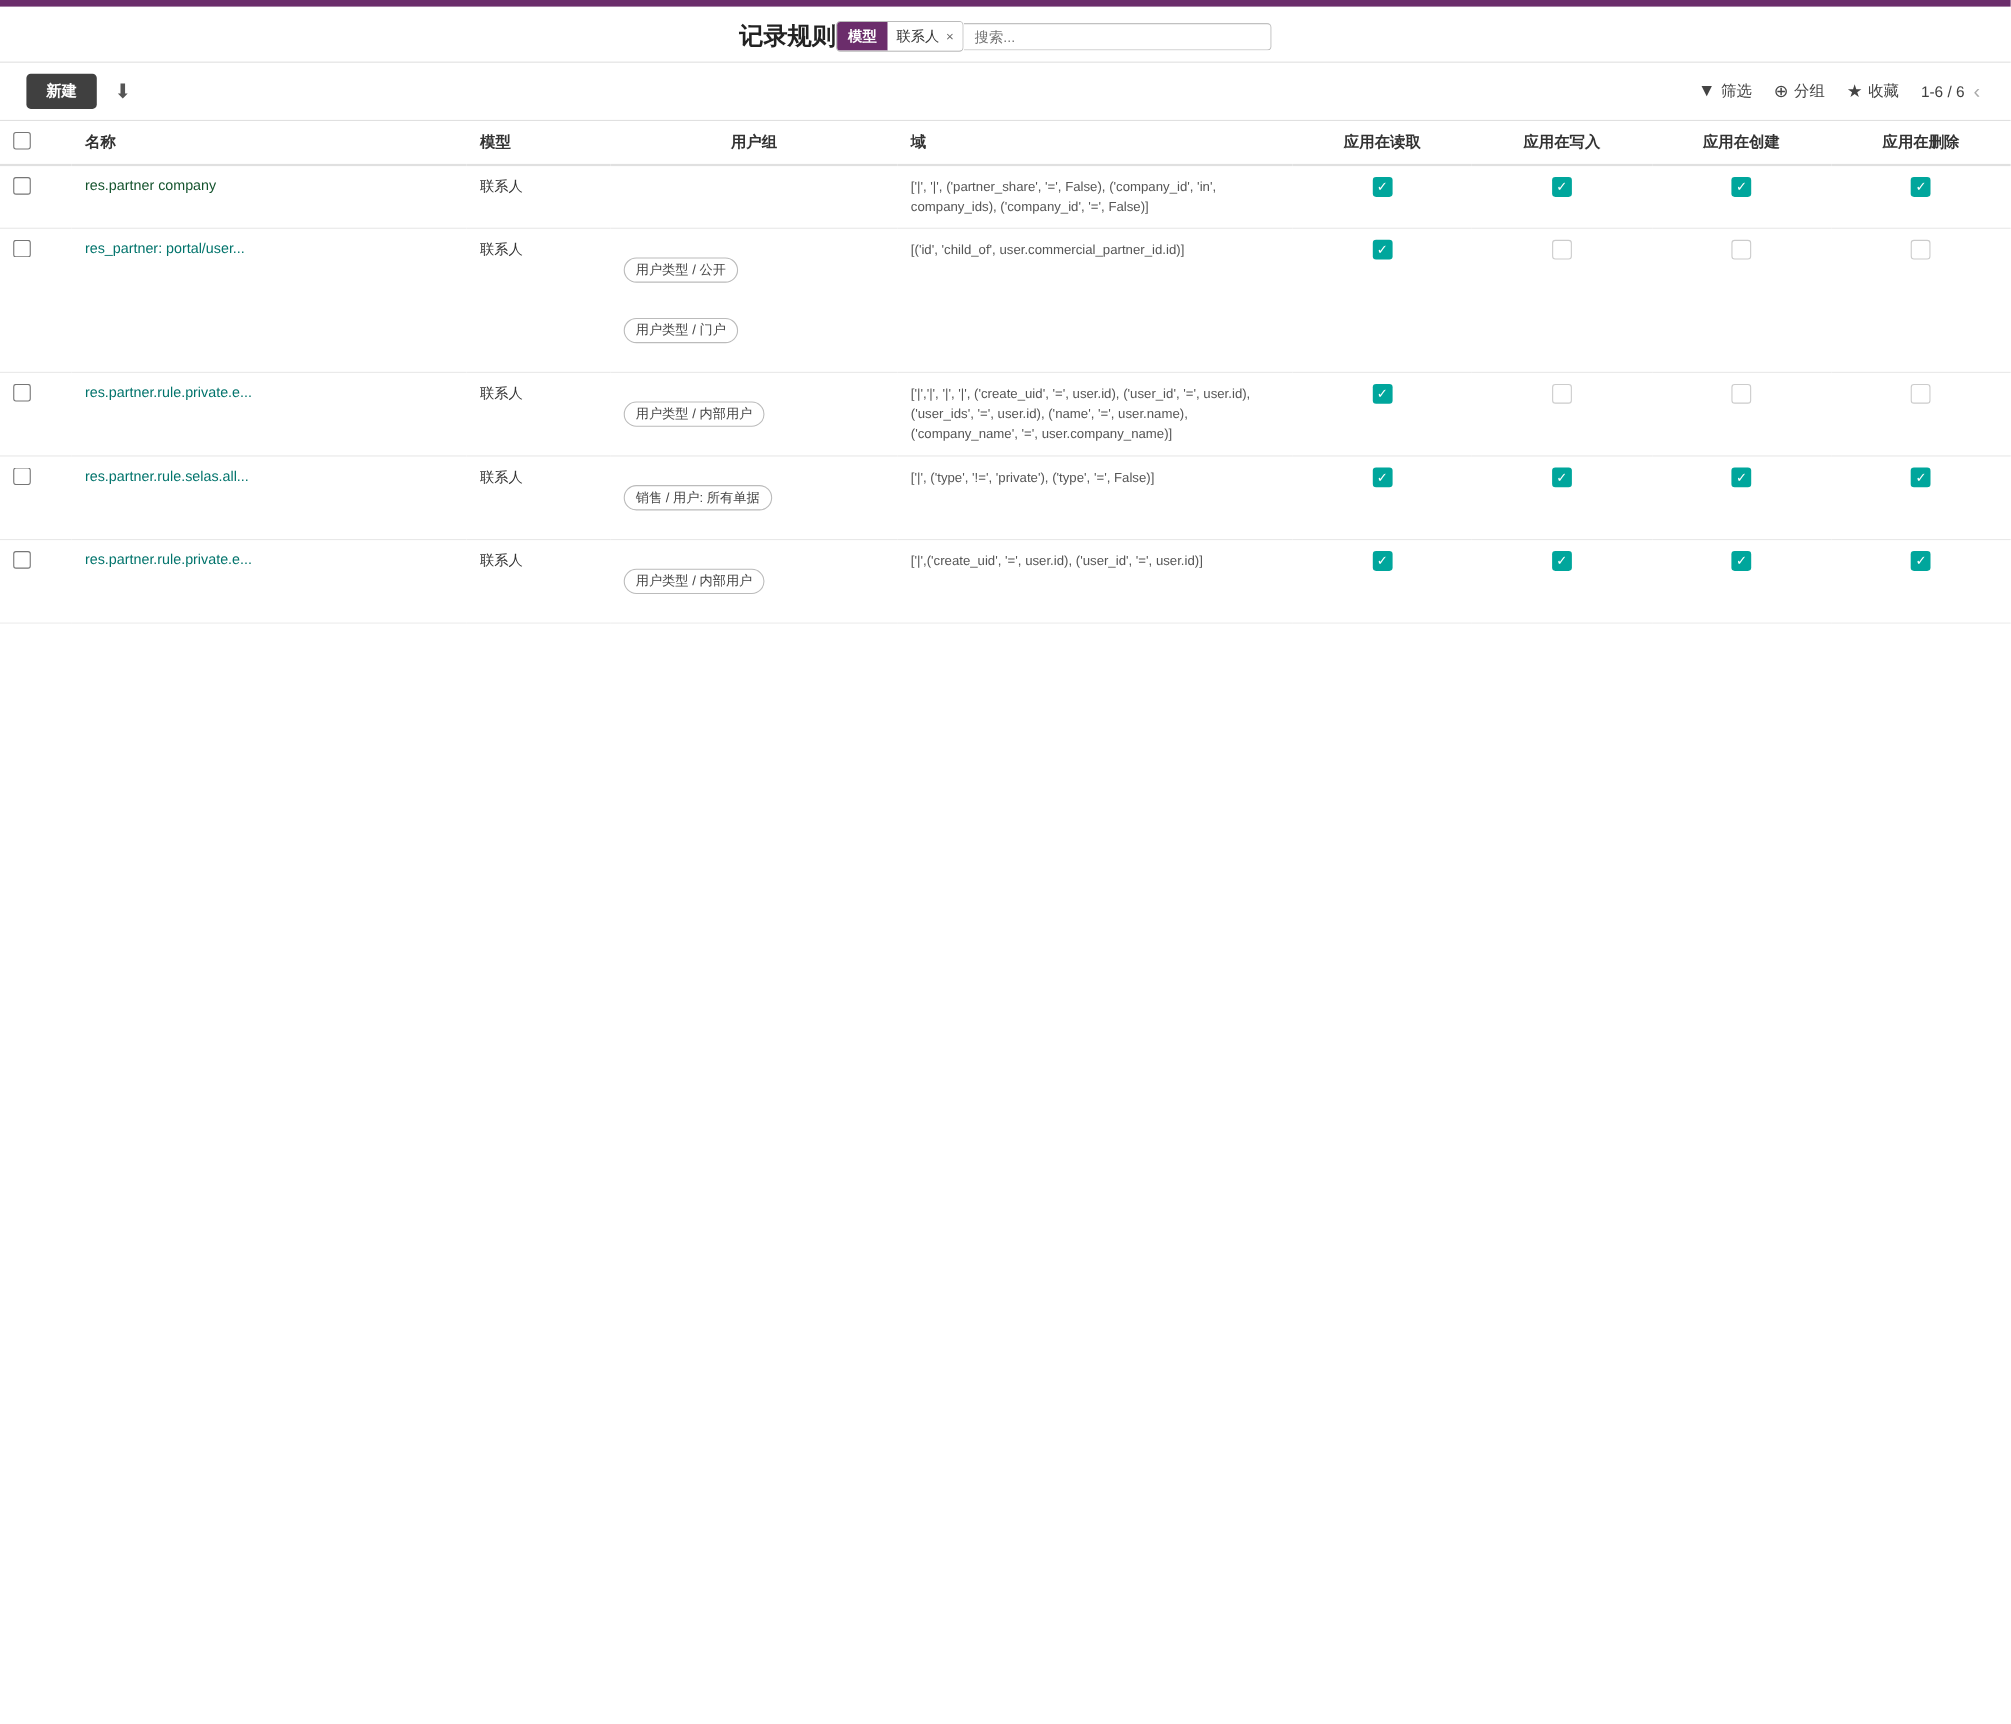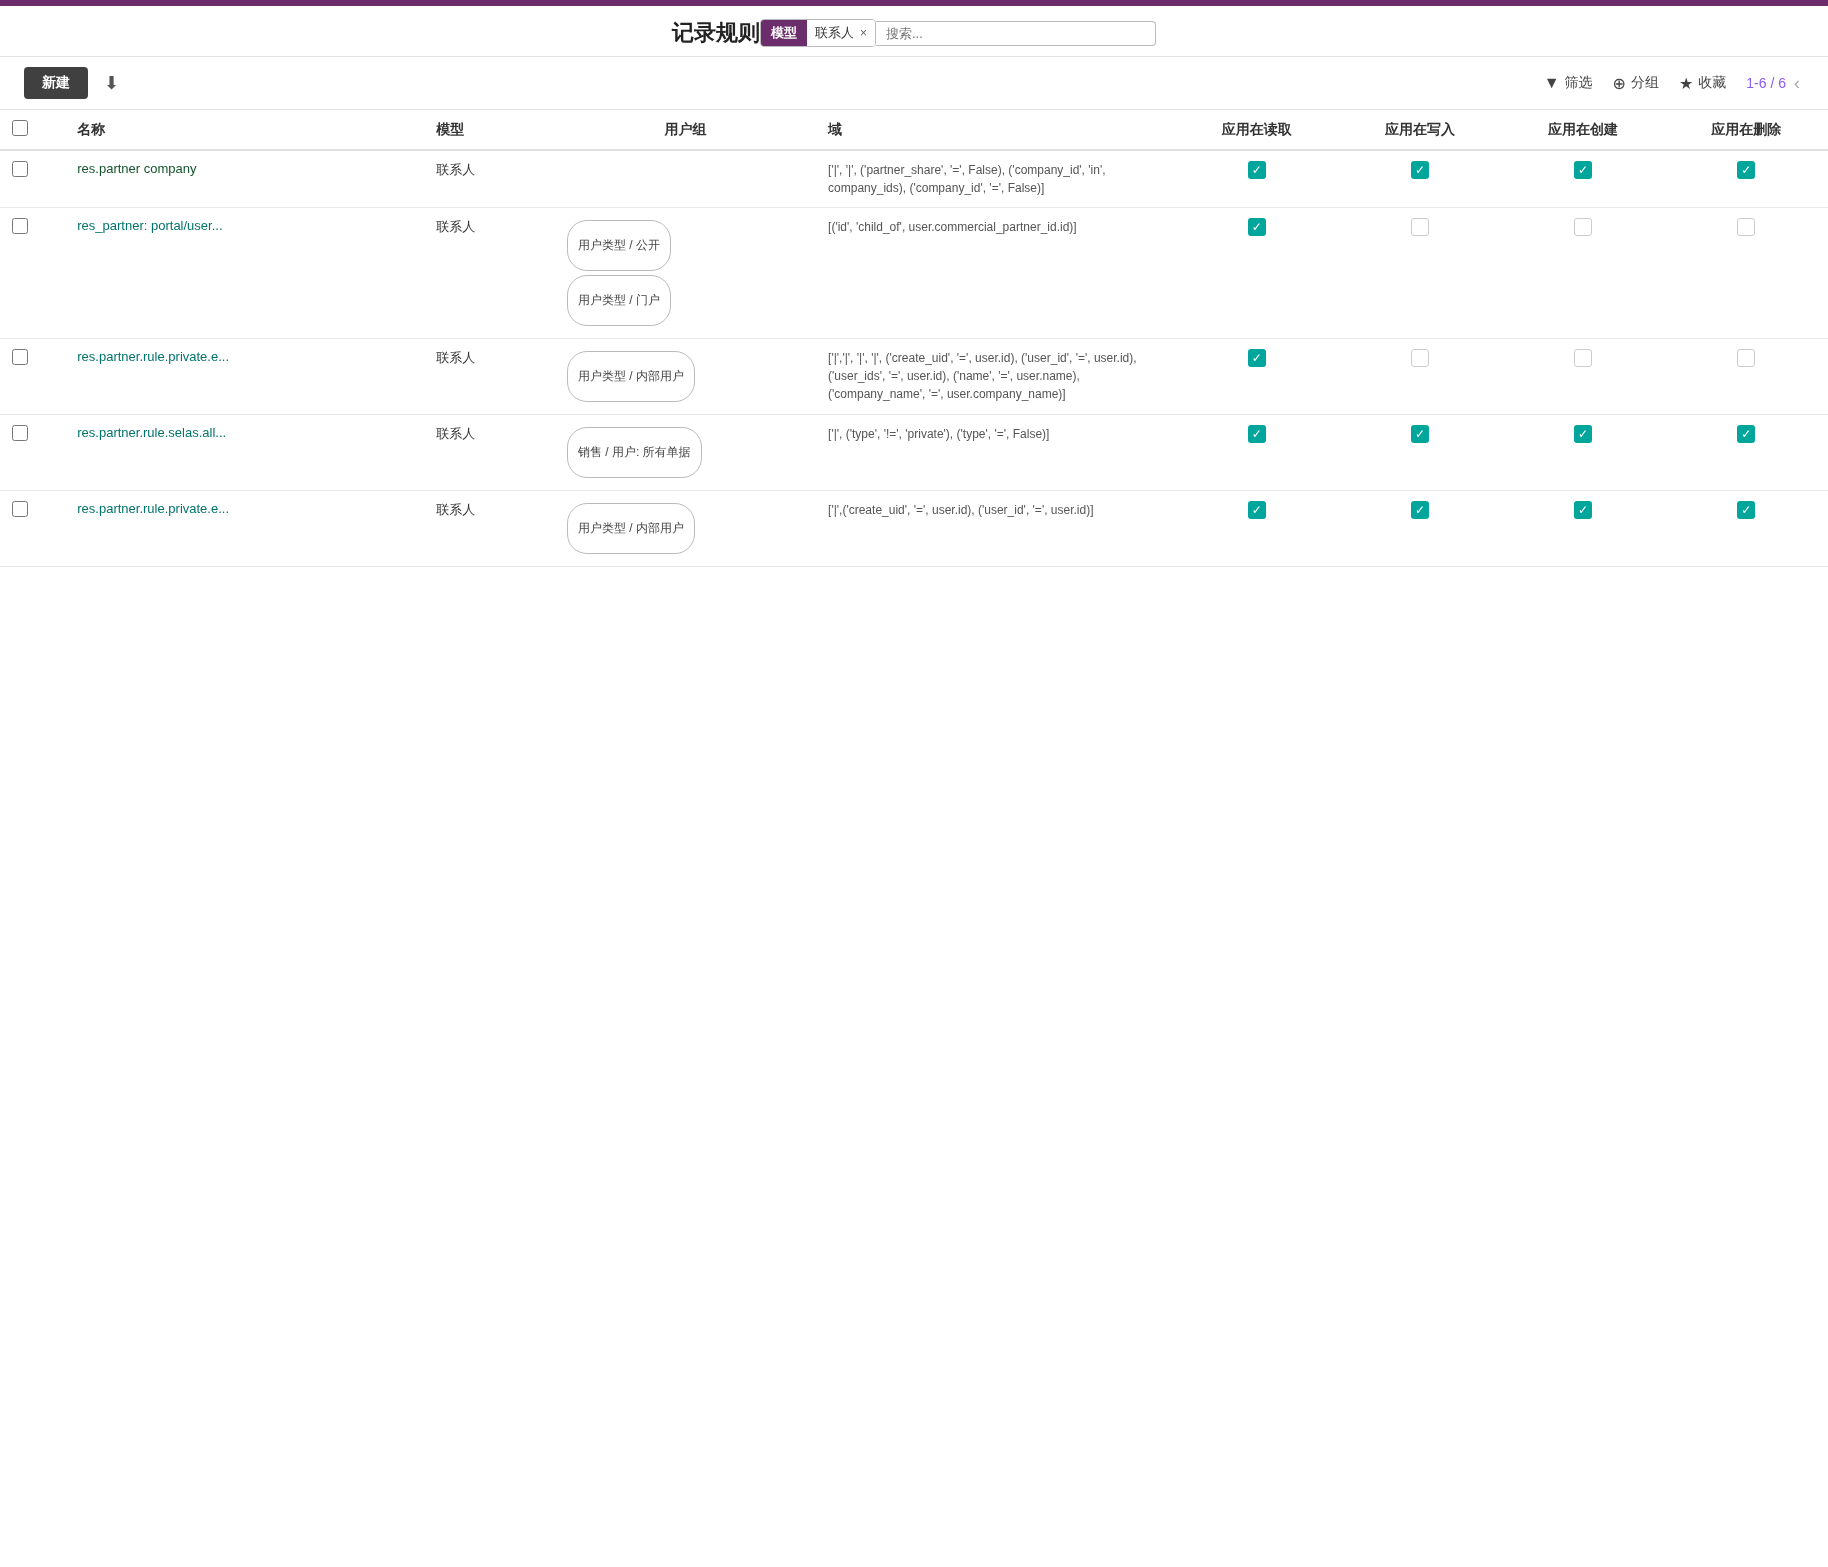--- a/index.html
+++ b/index.html
@@ -116,21 +116,21 @@
       color: #444;
       font-size: 14px;
       cursor: pointer;
     }
 
     .toolbar-action .icon {
       font-size: 16px;
     }
 
     .pagination {
-      color: #8b5cf6;
+      color: #404040;
       font-size: 14px;
     }
 
     .pagination-nav {
       display: flex;
       align-items: center;
       gap: 4px;
     }
 
     .nav-btn {
@@ -183,24 +183,24 @@
       width: 16px;
       height: 16px;
       cursor: pointer;
       accent-color: #00736b;
     }
 
     .tag {
       display: inline-block;
       border: 1.5px solid #bbb;
       border-radius: 20px;
-      padding: 16px 10px;
+      padding: 2px 10px;
       font-size: 12px;
       color: #444;
-      margin: 2px 0;
+      margin: 16px 0;
     }
 
     .check-icon {
       display: inline-block;
       width: 18px;
       height: 18px;
       background: #00a69c;
       border-radius: 3px;
       position: relative;
     }

